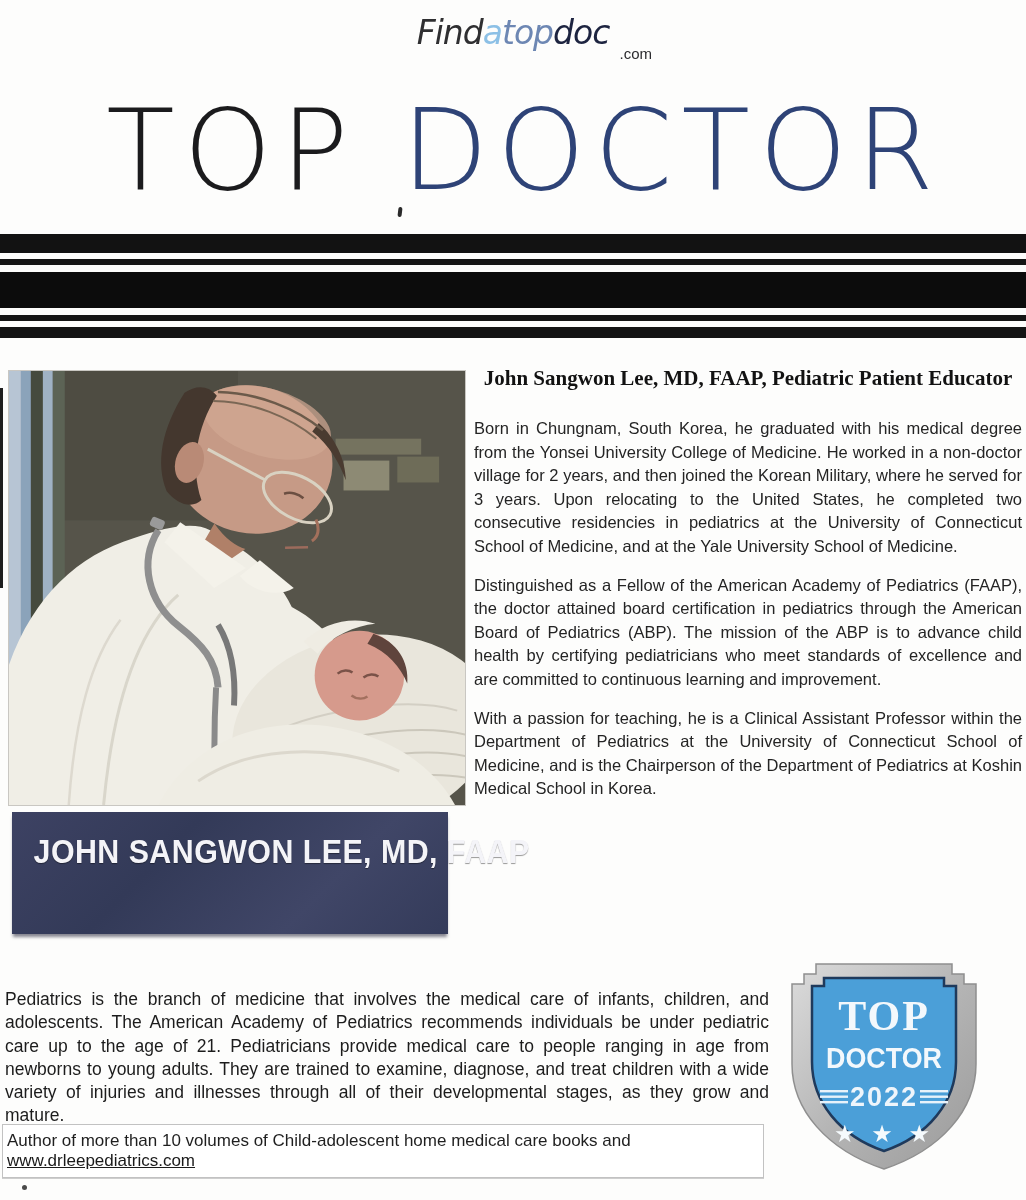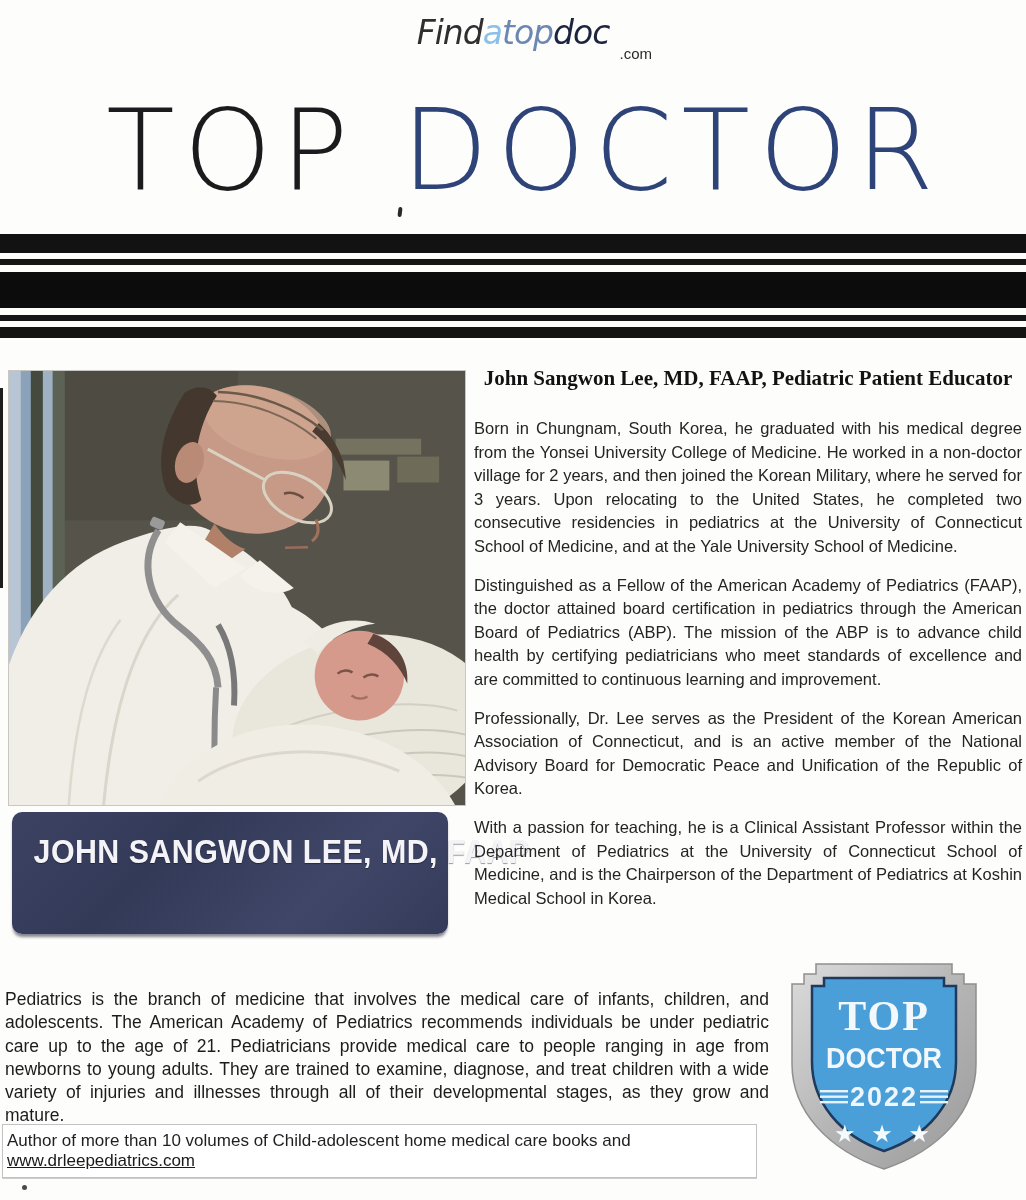--- a/index.html
+++ b/index.html
@@ -38,39 +38,39 @@
   .sD{height:11px;background:#141414;}
 
   
   .photo{top:370px;left:8px;width:458px;height:436px;border:1px solid #c9c7c2;
          box-sizing:border-box;background:#56544a;}
   .photo svg{display:block;width:100%;height:100%;}
 
   
   .banner{top:812px;left:12px;width:436px;height:122px;text-align:center;color:#f4f4f8;
           background:linear-gradient(135deg,#3d4263 0%,#333a58 35%,#404667 70%,#343b5a 100%);
-          box-shadow:0 4px 3px -1px rgba(35,35,55,.55);border-radius:10px;}
+          box-shadow:0 4px 3px -1px rgba(35,35,55,.55);}
   .banner-name{display:inline-block;margin-top:21px;font-size:33px;font-weight:bold;
                white-space:nowrap;transform:scaleX(.92);transform-origin:center;
                letter-spacing:.5px;text-shadow:0 1px 1px rgba(0,0,0,.4);}
   .banner-title{display:inline-block;margin-top:12px;font-size:20px;font-weight:bold;
                 white-space:nowrap;letter-spacing:1.5px;transform:scaleX(.95);
                 color:#e9e9f0;text-shadow:0 1px 1px rgba(0,0,0,.4);}
 
   
   .col{top:366px;left:474px;width:548px;}
   .col-heading{font-family:Liberation Serif, serif;font-weight:bold;font-size:21px;
                text-align:center;color:#121212;margin:0 0 26px;}
   .col p{margin:0 0 15px;font-size:16.5px;line-height:23.6px;text-align:justify;color:#242424;}
 
   
   .pediatrics{top:988px;left:5px;width:764px;font-size:17.5px;line-height:23.3px;
               text-align:justify;color:#1c1c1c;}
   .author-box{top:1124px;left:2px;width:742px;border:1px solid #c2c2c2;
-              padding:6px 7px 6px 4px;font-size:17px;color:#1f1f1f;background:#fff;
+              padding:6px 14px 6px 4px;font-size:17px;color:#1f1f1f;background:#fff;
               box-shadow:0 1px 0 rgba(160,160,160,.5);}
   .author-box a{color:#1a1a1a;text-decoration:underline;}
 
   
   .badge{top:958px;left:786px;width:196px;height:218px;}
   .badge svg{display:block;width:100%;height:100%;}
 
   
   .edge-line{top:388px;left:0;width:3px;height:200px;background:#1e1e1e;}
   .dot{top:1185px;left:22px;width:5px;height:5px;border-radius:50%;background:#4a4a4a;}
@@ -170,21 +170,20 @@
 </div>
 
 <div class="abs banner">
   <div><span class="banner-name">JOHN SANGWON LEE, MD, FAAP</span></div>
 </div>
 
 <div class="abs col">
   <h2 class="col-heading">John Sangwon Lee, MD, FAAP, Pediatric Patient Educator</h2>
   <p>Born in Chungnam, South Korea, he graduated with his medical degree from the Yonsei University College of Medicine. He worked in a non-doctor village for 2 years, and then joined the Korean Military, where he served for 3 years. Upon relocating to the United States, he completed two consecutive residencies in pediatrics at the University of Connecticut School of Medicine, and at the Yale University School of Medicine.</p>
   <p>Distinguished as a Fellow of the American Academy of Pediatrics (FAAP), the doctor attained board certification in pediatrics through the American Board of Pediatrics (ABP). The mission of the ABP is to advance child health by certifying pediatricians who meet standards of excellence and are committed to continuous learning and improvement.</p>
-  <p>Professionally, Dr. Lee serves as the President of the Korean American Association of Connecticut, and is an active member of the National Advisory Board for Democratic Peace and Unification of the Republic of Korea.</p>
   <p>With a passion for teaching, he is a Clinical Assistant Professor within the Department of Pediatrics at the University of Connecticut School of Medicine, and is the Chairperson of the Department of Pediatrics at Koshin Medical School in Korea.</p>
 </div>
 
 <div class="abs pediatrics">Pediatrics is the branch of medicine that involves the medical care of infants, children, and adolescents. The American Academy of Pediatrics recommends individuals be under pediatric care up to the age of 21. Pediatricians provide medical care to people ranging in age from newborns to young adults. They are trained to examine, diagnose, and treat children with a wide variety of injuries and illnesses through all of their developmental stages, as they grow and mature.</div>
 
 <div class="abs author-box"><span>Author of more than 10 volumes of Child-adolescent home medical care books and </span><a href="#">www.drleepediatrics.com</a></div>
 
 <div class="abs badge">
   <svg viewBox="0 0 196 218">
     <defs>

